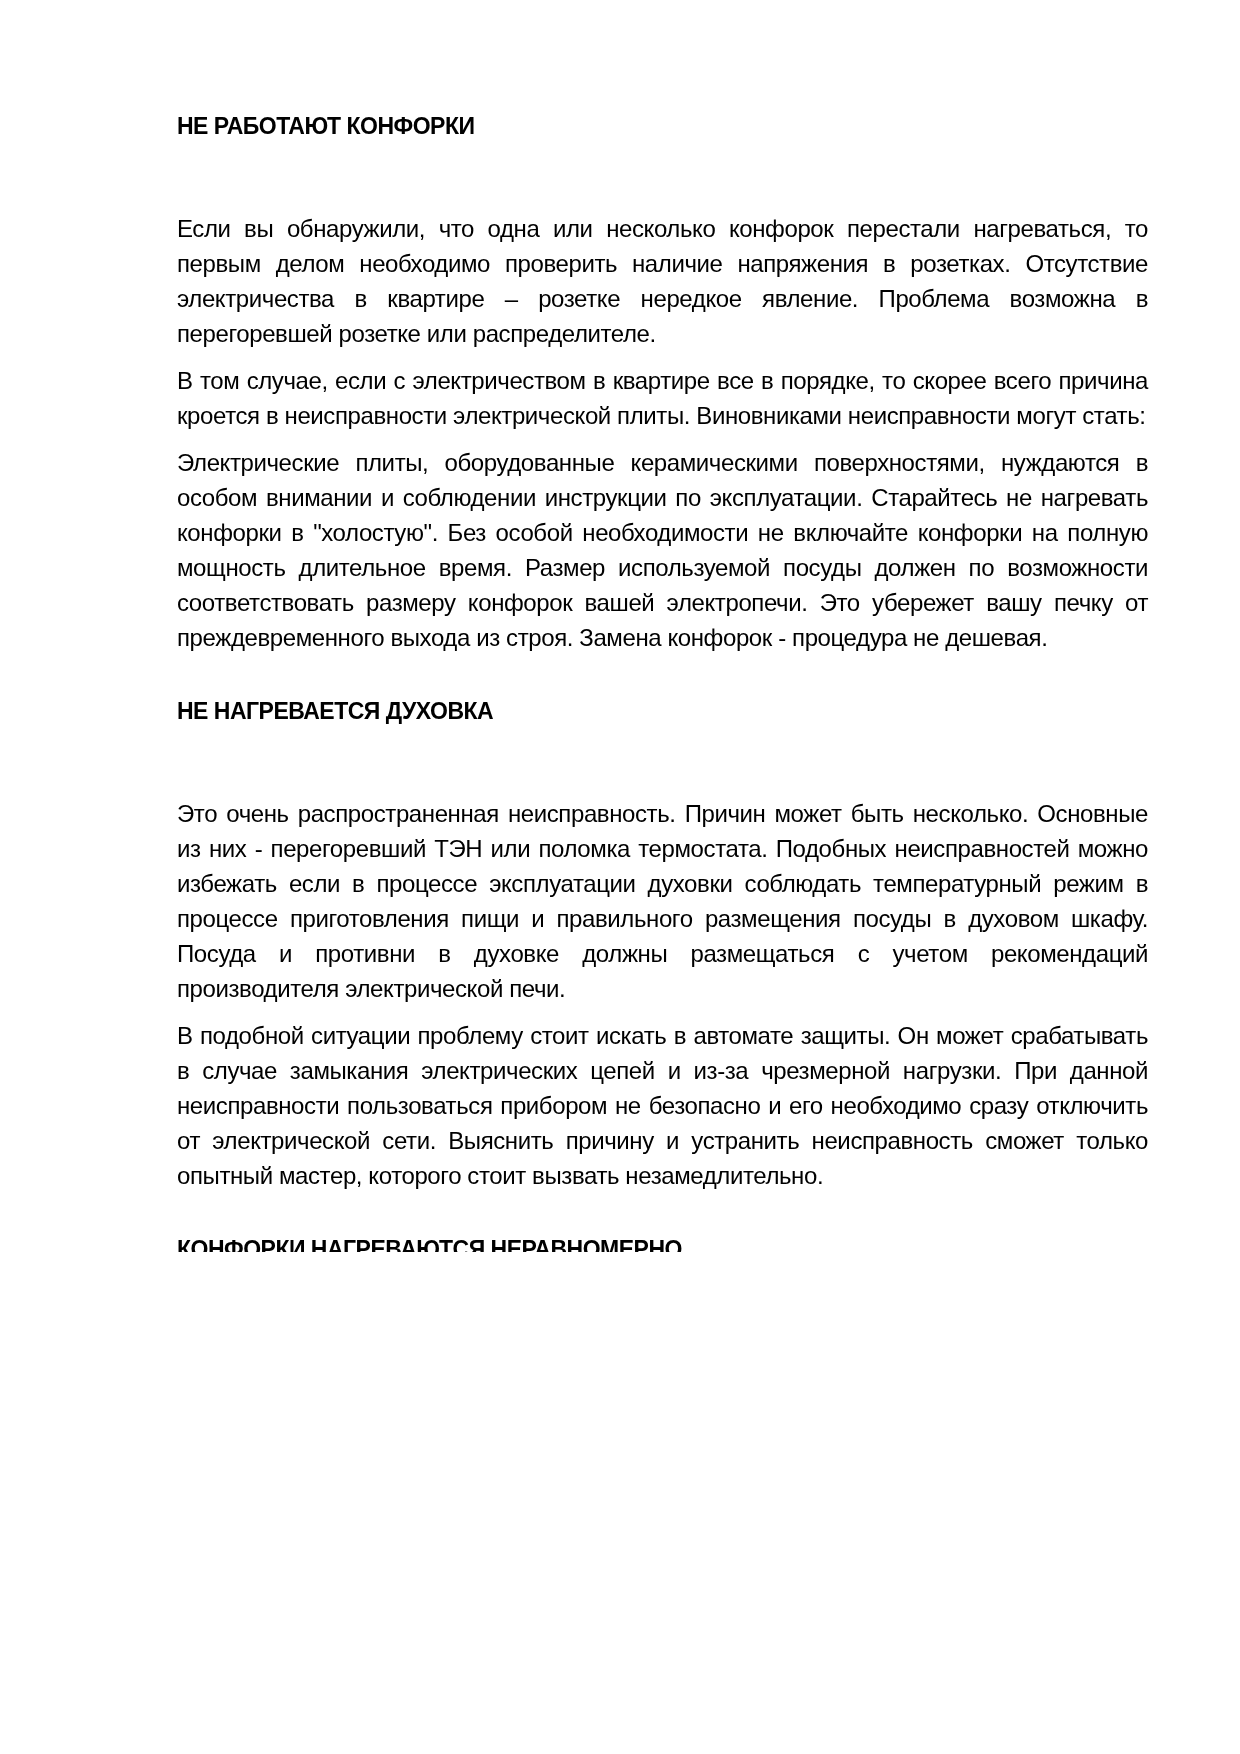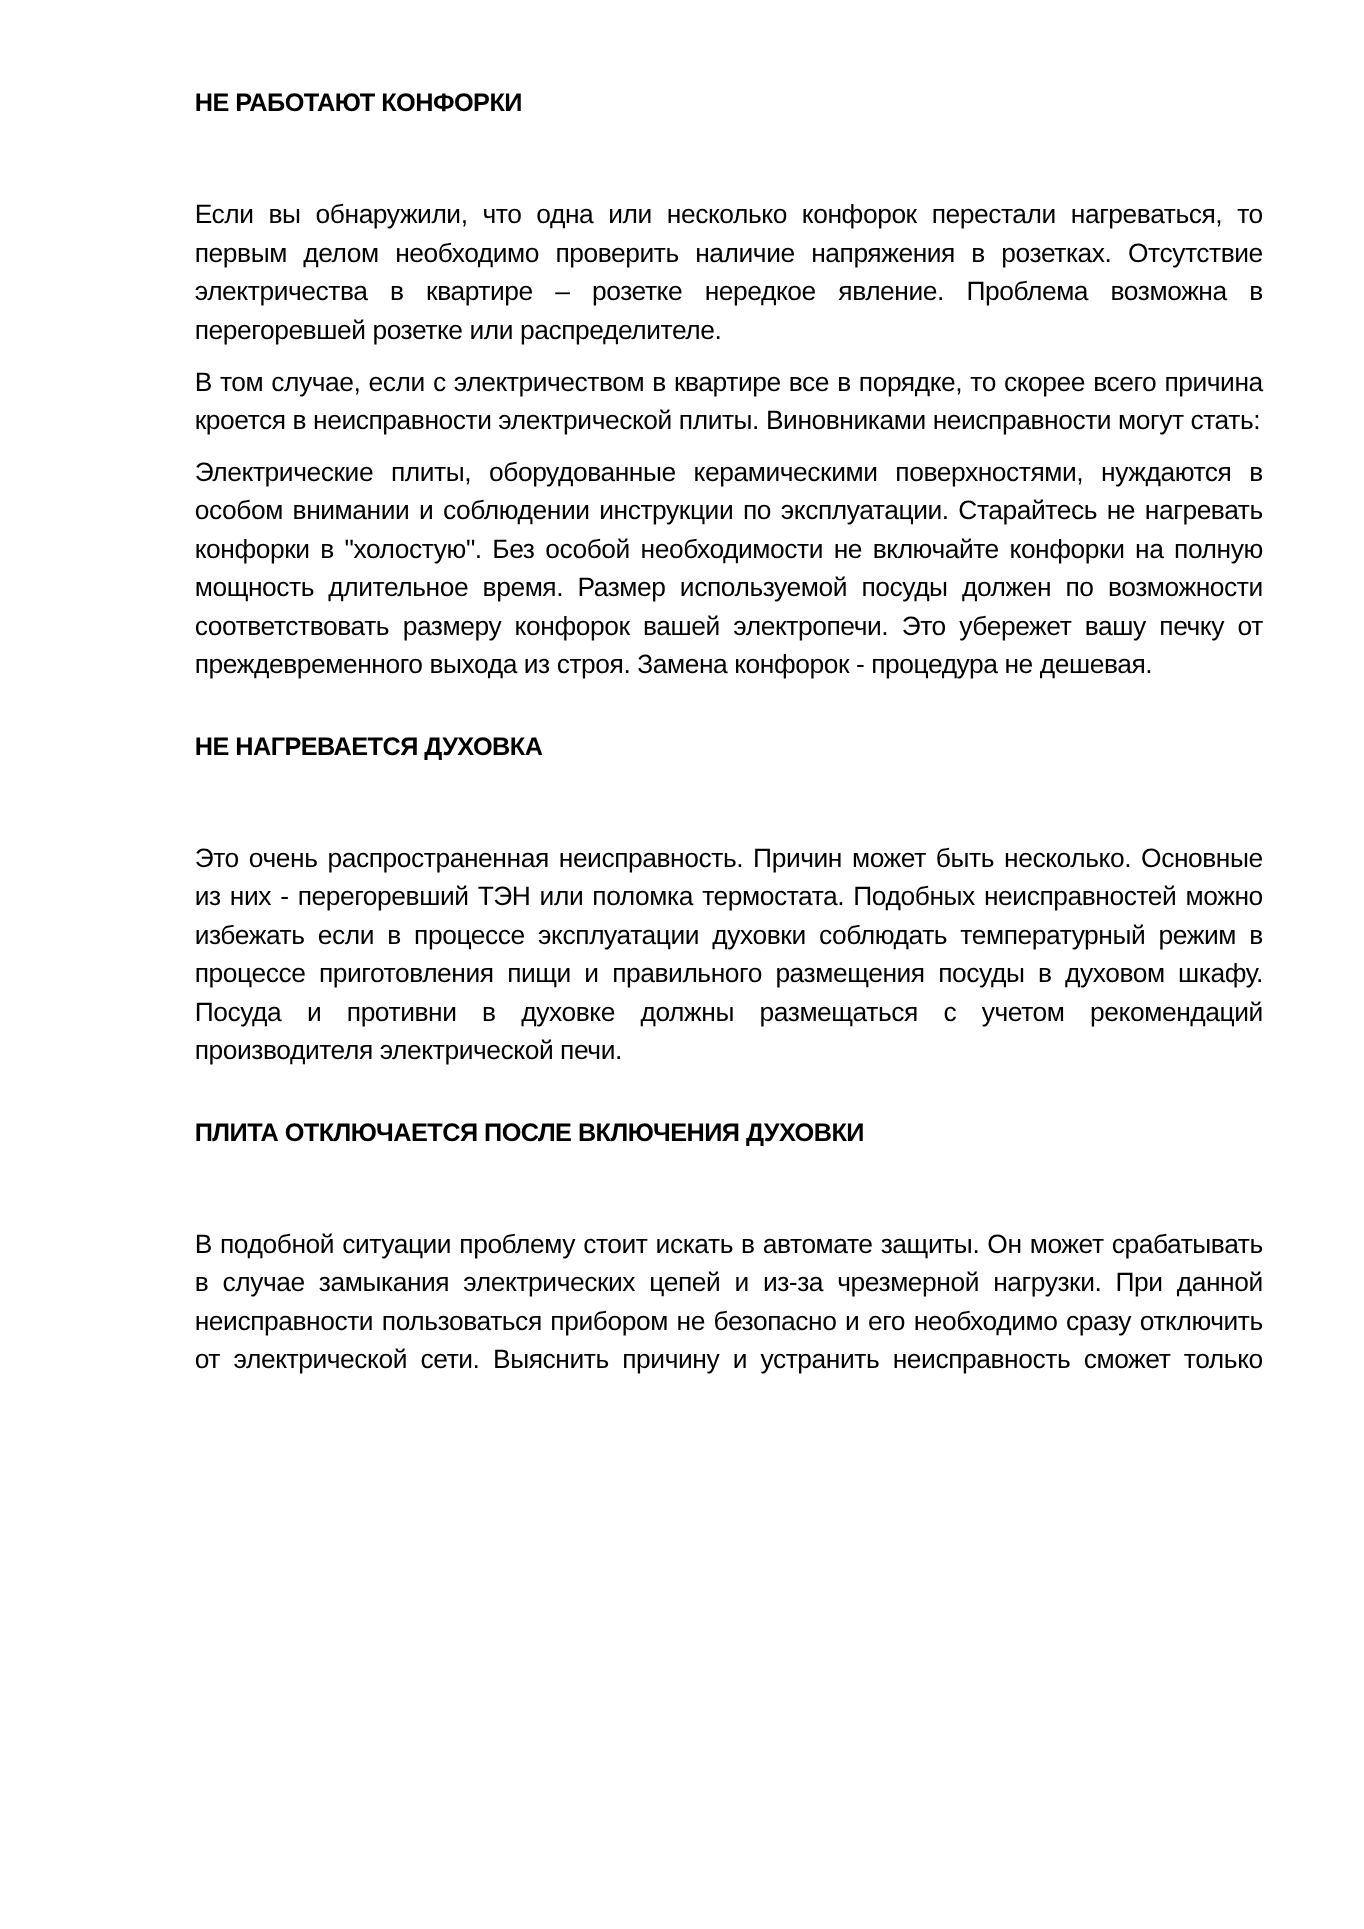--- a/index.html
+++ b/index.html
@@ -11,21 +11,21 @@
     position: relative;
     width: 1240px;
     height: 1252px;
     box-sizing: border-box;
     background: #ffffff;
     color: #000000;
     font-family: "Liberation Sans", "DejaVu Sans", sans-serif;
     font-size: 24px;
     line-height: 35px;
     letter-spacing: -0.4px;
-    padding: 76px 92px 0 177px;
+    padding: 109px 92px 0 177px;
     overflow: hidden;
   }
   .doc-heading {
     font-size: 23px;
     font-weight: bold;
     letter-spacing: -0.5px;
     line-height: 35px;
     margin: 39px 0 67px 0;
     text-align: left;
   }
@@ -62,18 +62,20 @@
     <p class="doc-para">В том случае, если с электричеством в квартире все в порядке, то скорее всего причина кроется в неисправности электрической плиты. Виновниками неисправности могут стать:</p>
     <p class="doc-para">Электрические плиты, оборудованные керамическими поверхностями, нуждаются в особом внимании и соблюдении инструкции по эксплуатации. Старайтесь не нагревать конфорки в "холостую". Без особой необходимости не включайте конфорки на полную мощность длительное время. Размер используемой посуды должен по возможности соответствовать размеру конфорок вашей электропечи. Это убережет вашу печку от преждевременного выхода из строя. Замена конфорок - процедура не дешевая.</p>
   </section>
 
   <section>
     <h2 class="doc-heading">НЕ НАГРЕВАЕТСЯ ДУХОВКА</h2>
     <p class="doc-para">Это очень распространенная неисправность. Причин может быть несколько. Основные из них - перегоревший ТЭН или поломка термостата. Подобных неисправностей можно избежать если в процессе эксплуатации духовки соблюдать температурный режим в процессе приготовления пищи и правильного размещения посуды в духовом шкафу. Посуда и противни в духовке должны размещаться с учетом рекомендаций производителя электрической печи.</p>
   </section>
 
   <section>
-    <h2 class="doc-heading">ПЛИТА ОТКЛЮЧАЕТСЯ ПОСЛЕ ВКЛЮЧЕНИЯ ДУХОВКИ</h2>
     <p class="doc-para">В подобной ситуации проблему стоит искать в автомате защиты. Он может срабатывать в случае замыкания электрических цепей и из-за чрезмерной нагрузки. При данной неисправности пользоваться прибором не безопасно и его необходимо сразу отключить от электрической сети. Выяснить причину и устранить неисправность сможет только опытный мастер, которого стоит вызвать незамедлительно.</p>
   </section>
 
+  <section>
+    <h2 class="doc-heading">КОНФОРКИ НАГРЕВАЮТСЯ НЕРАВНОМЕРНО</h2>
+  </section>
 
 </div>
 
 </body></html>

